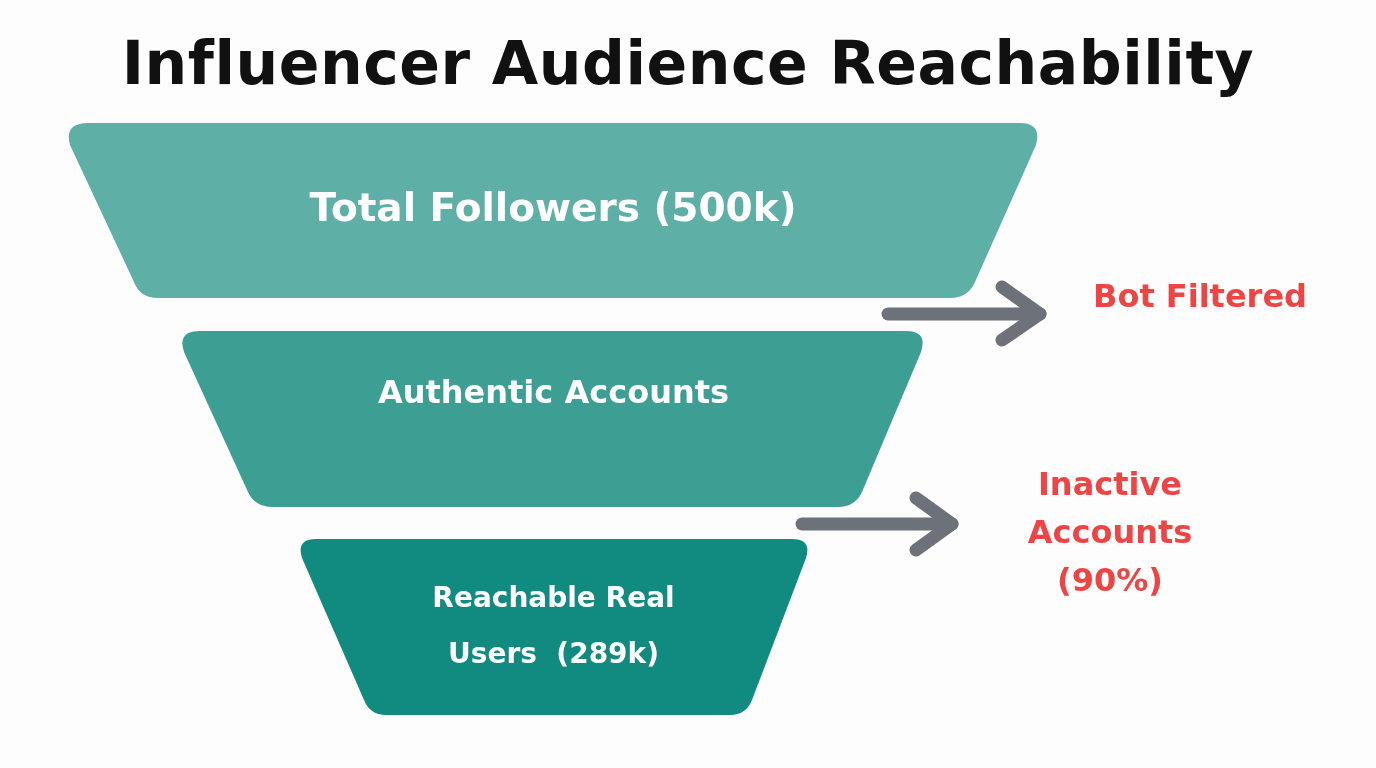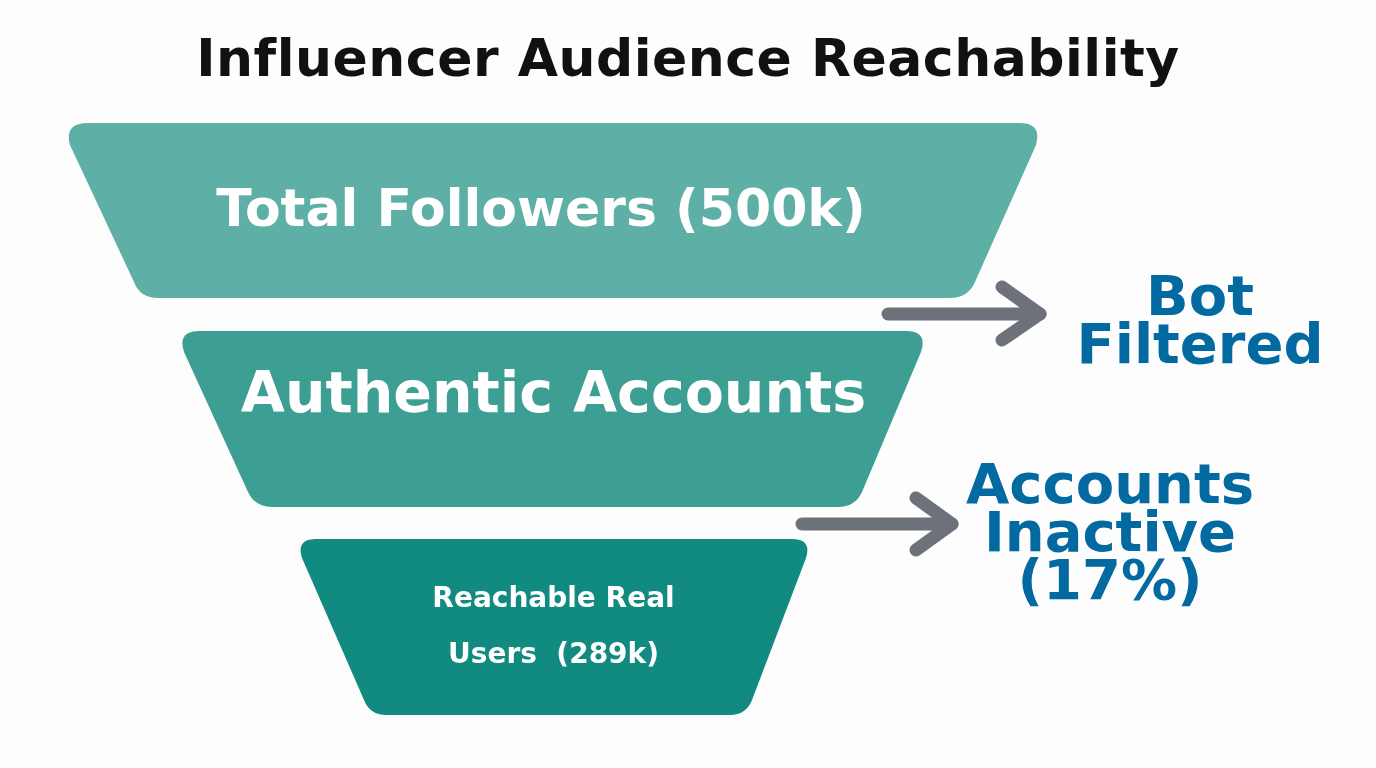--- a/index.html
+++ b/index.html
@@ -1,52 +1,52 @@
 <!DOCTYPE html>
 <html><head>
 <meta charset="utf-8">
 <style>
   html, body { margin:0; padding:0; }
   body { width:1376px; height:768px; background:#fdfdfd; position:relative; overflow:hidden; font-family:"DejaVu Sans", sans-serif; }
-  .title { position:absolute; left:0; top:28px; width:1376px; text-align:center; font-size:52px; font-weight:bold; color:#111; letter-spacing:0.5px; }
+  .title { position:absolute; left:0; top:28px; width:1376px; text-align:center; font-size:60px; font-weight:bold; color:#111; letter-spacing:0.5px; }
   svg.funnel { position:absolute; left:0; top:0; }
   .stage-label { position:absolute; text-align:center; color:#fff; font-weight:bold; }
-  .side-label { position:absolute; text-align:center; color:#0369a1; font-weight:bold; font-size:56px; line-height:48px; }
+  .side-label { position:absolute; text-align:center; color:#ef4444; font-weight:bold; font-size:32px; line-height:48px; }
 </style>
 </head>
 <body>
 
 <div class="title">Influencer Audience Reachability</div>
 
 <svg class="funnel" width="1376" height="768">
   <path fill="#5eb0a6" d="M88,123 L1020,123 Q1042,123 1036,145 L975,282 Q968,298 950,298 L158,298 Q140,298 134,282 L70,145 Q64,123 88,123 Z"></path>
   <path fill="#3d9e94" d="M200,331 L906,331 Q928,331 921,352 L862,492 Q855,507 838,507 L272,507 Q255,507 248,492 L184,352 Q177,331 200,331 Z"></path>
   <path fill="#118a80" d="M316,539 L792,539 Q812,539 806,558 L752,700 Q746,715 730,715 L386,715 Q370,715 364,700 L302,558 Q296,539 316,539 Z"></path>
   <g stroke="#6d717a" stroke-width="13" stroke-linecap="round" stroke-linejoin="round" fill="none">
     <line x1="888" y1="314" x2="1040" y2="314"></line>
     <polyline points="1002,287 1040,314 1002,340"></polyline>
   </g>
   <g stroke="#6d717a" stroke-width="13" stroke-linecap="round" stroke-linejoin="round" fill="none">
     <line x1="802" y1="524" x2="952" y2="524"></line>
     <polyline points="916,498 952,524 916,550"></polyline>
   </g>
 </svg>
 
-<div class="stage-label" style="left:56px; top:176px; width:970px; font-size:52px; line-height:64px;text-align:center;">Total Followers (500k)</div>
+<div class="stage-label" style="left:68px; top:176px; width:970px; font-size:39px; line-height:64px;text-align:center;">Total Followers (500k)</div>
 
-<div class="stage-label" style="left:182px; top:362px; width:743px; font-size:57px; line-height:60px;">
+<div class="stage-label" style="left:182px; top:362px; width:743px; font-size:32px; line-height:60px;">
   <div>Authentic Accounts</div>
 </div>
 
 <div class="stage-label" style="left:297px; top:570px; width:513px; font-size:28px; line-height:56px;">
   <div>Reachable Real</div>
   <div style="white-space:pre;">Users  (289k)</div>
 </div>
 
 <div class="side-label" style="left:1050px; top:272px; width:300px;">
   <div>Bot Filtered</div>
 </div>
 
 <div class="side-label" style="left:960px; top:460px; width:300px;">
+  <div>Inactive</div>
   <div>Accounts</div>
-  <div>Inactive</div>
-  <div>(17%)</div>
+  <div>(90%)</div>
 </div>
 
 </body></html>

